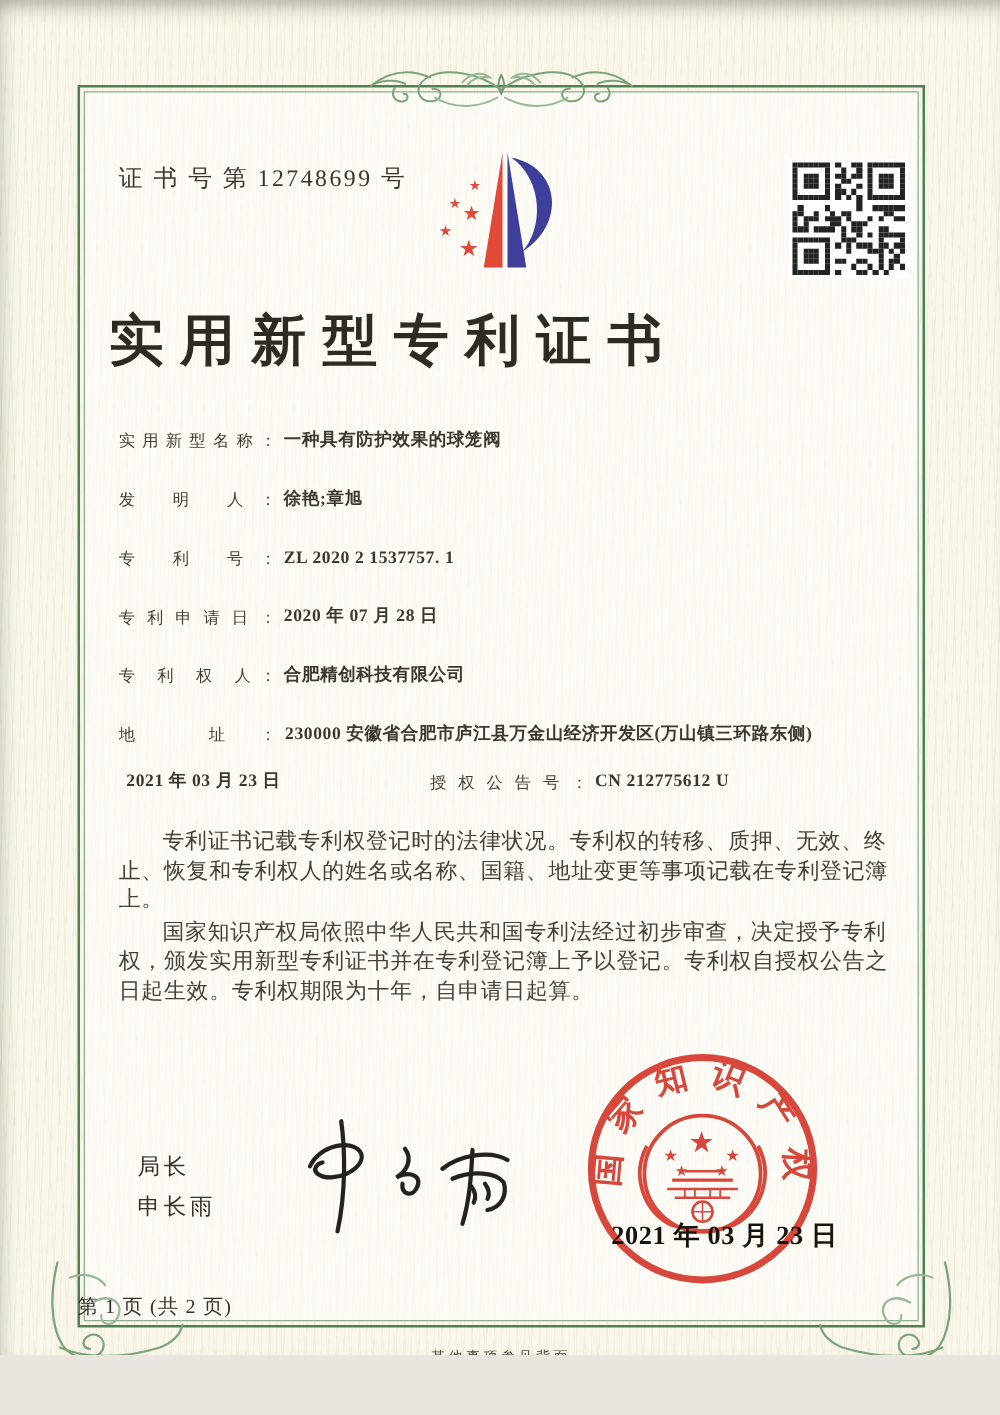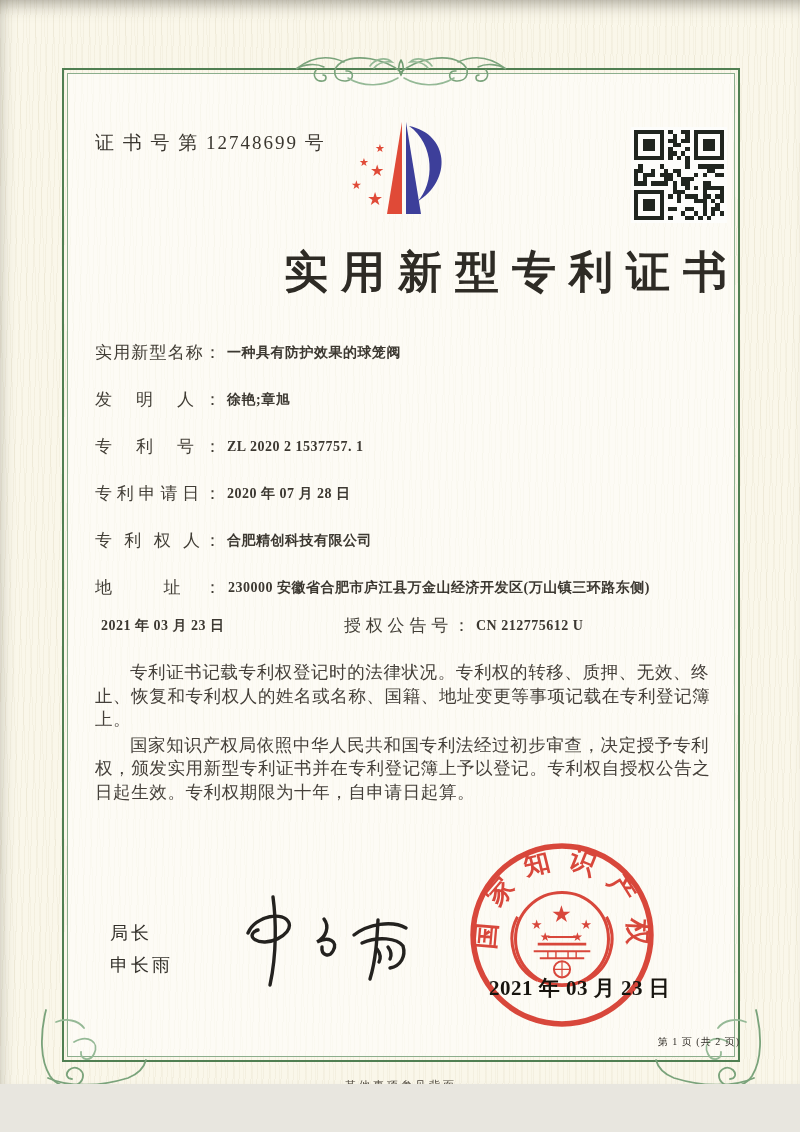--- a/index.html
+++ b/index.html
@@ -14,42 +14,42 @@
   
   .frame{position:absolute;left:62px;top:68px;width:678px;height:994px;border:2.5px solid #507f52;box-sizing:border-box;}
   .frame .inner-line{position:absolute;left:3px;top:3px;right:3px;bottom:3px;border:1px solid #8cae8d;}
   .ornament{position:absolute;}
   
   .cert-no{position:absolute;left:95px;top:130px;font-size:19px;letter-spacing:2px;color:#3a362f;}
   .logo{position:absolute;left:331px;top:110px;width:150px;height:130px;}
   .qr{position:absolute;left:631px;top:127px;width:96px;height:96px;background:#fdfdfb;padding:3px;box-sizing:border-box;}
   .qr-grid{display:grid;width:100%;height:100%;grid-template-columns:repeat(21,1fr);grid-template-rows:repeat(21,1fr);}
   .qr-grid .on{background:#20251f;}
-  .title{position:absolute;left:62px;top:243px;width:678px;text-align:right;font-size:44px;font-weight:600;
+  .title{position:absolute;left:62px;top:243px;width:678px;text-align:left;font-size:44px;font-weight:600;
     letter-spacing:13px;padding-left:25px;box-sizing:border-box;color:#2e2b25;}
   
   .fields{position:absolute;left:95px;top:340px;width:622px;color:#3c3831;}
   .frow{display:flex;line-height:26px;margin-bottom:21px;}
   .frow.addr{margin-bottom:12px;}
-  .flabel{flex:0 0 126px;width:126px;font-size:17px;text-align:justify;text-align-last:justify;color:#423e36;}
+  .flabel{flex:0 0 126px;width:126px;font-size:13px;text-align:justify;text-align-last:justify;color:#423e36;}
   .fvalue{font-size:14px;margin-left:6px;letter-spacing:.5px;font-weight:bold;}
   .fvalue.wrapv{width:424px;text-align:center;}
   .fvalue.gdate{width:243px;margin-left:6px;flex:0 0 243px;}
   
   .paras{position:absolute;left:95px;top:661px;width:622px;font-size:17.5px;line-height:23.5px;color:#45403a;letter-spacing:.6px;}
   .paras p{margin:0 0 2px 0;text-indent:2em;}
   
   .signer{position:absolute;left:110px;top:917px;font-family:"Liberation Sans","DejaVu Sans",sans-serif;
     font-size:18px;color:#33302a;line-height:32px;letter-spacing:3px;}
   .signature{position:absolute;left:226px;top:891px;}
   
   .seal{position:absolute;left:467px;top:840px;width:190px;height:190px;opacity:.93;}
   .seal-date{position:absolute;left:489px;top:974px;font-size:21px;font-weight:600;letter-spacing:.5px;color:#17140e;}
   
-  .page-no{position:absolute;left:62px;top:1035px;width:678px;text-align:right;font-size:10px;color:#332f29;letter-spacing:1px;}
+  .page-no{position:absolute;left:62px;top:1035px;width:678px;text-align:left;font-size:16px;color:#332f29;letter-spacing:1px;}
   .back-note{position:absolute;left:62px;top:1078px;width:678px;text-align:center;font-size:11px;color:#4a443a;letter-spacing:3px;}
 </style>
 </head>
 <body>
 
 <div class="page">
 
   <div class="inner-paper"></div>
 
   <div class="frame">

